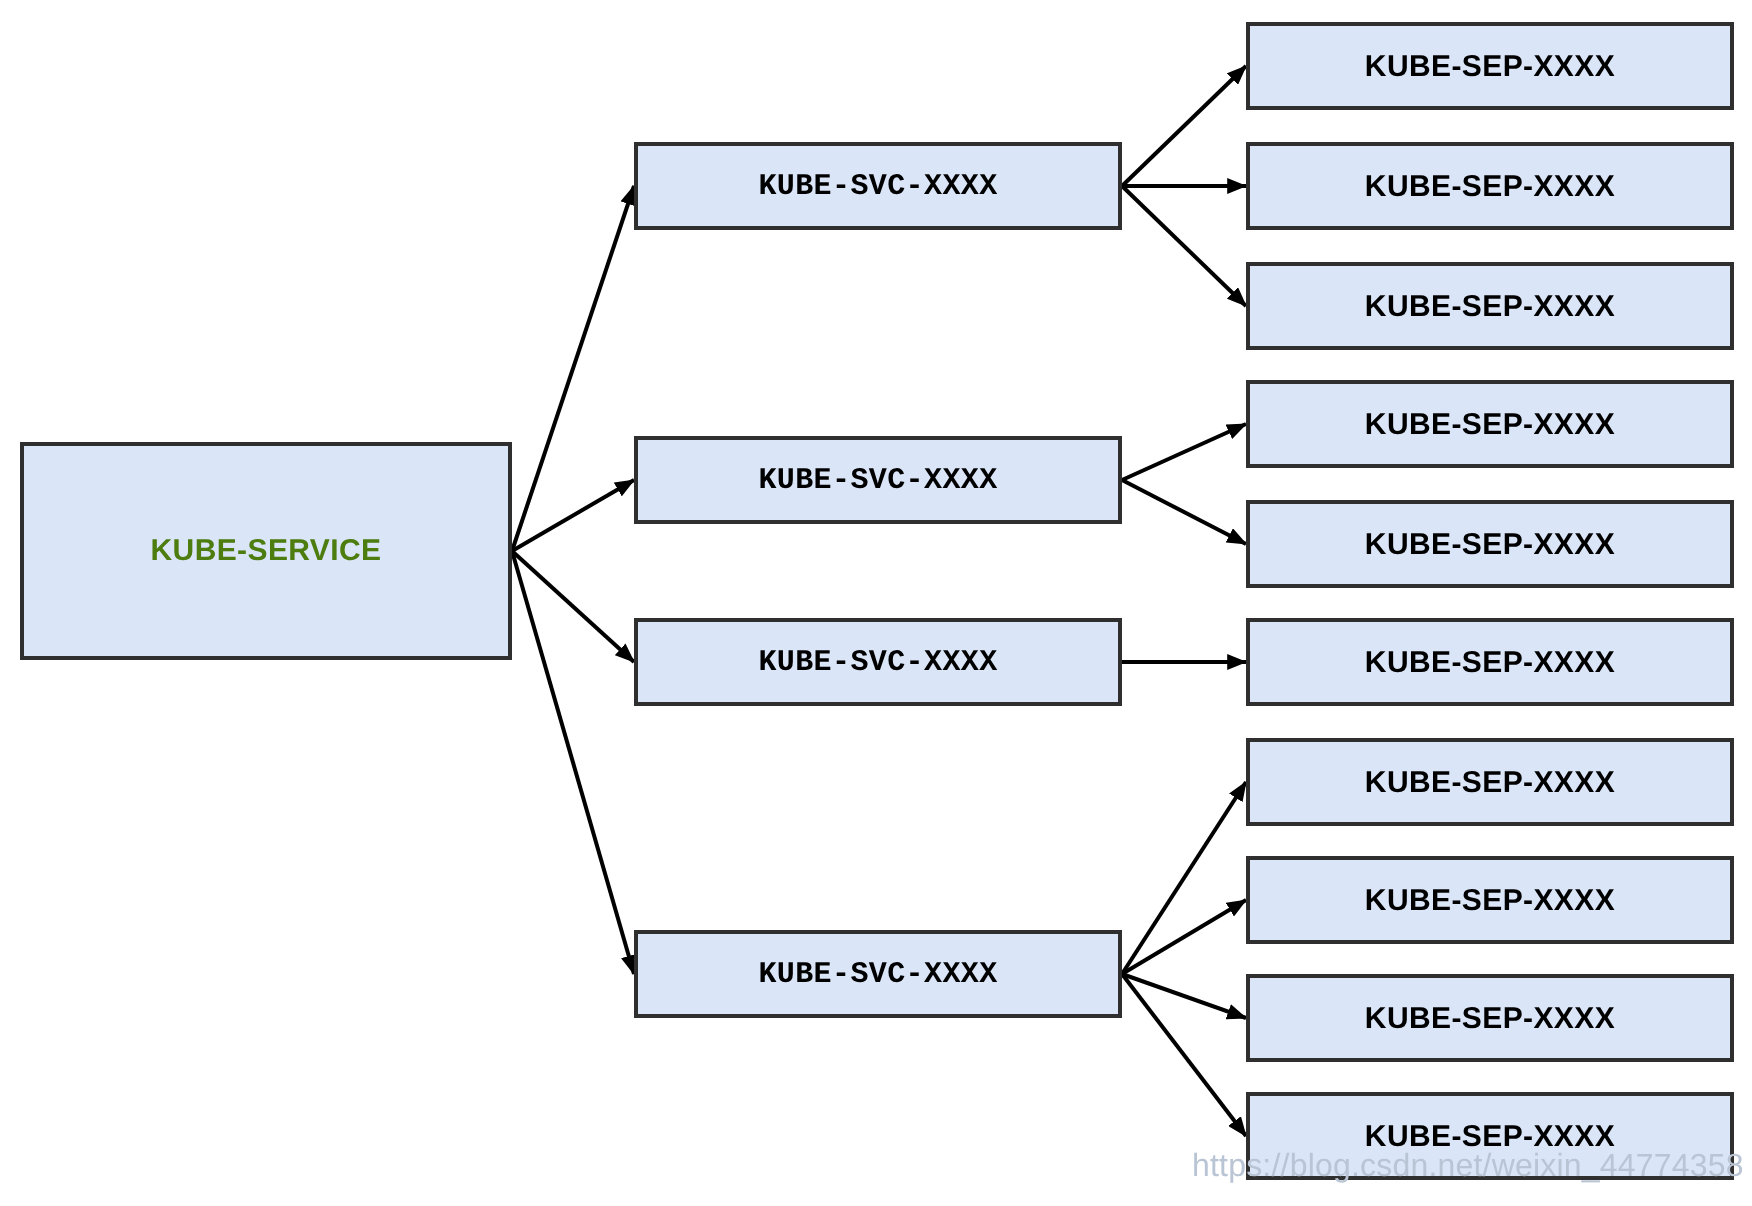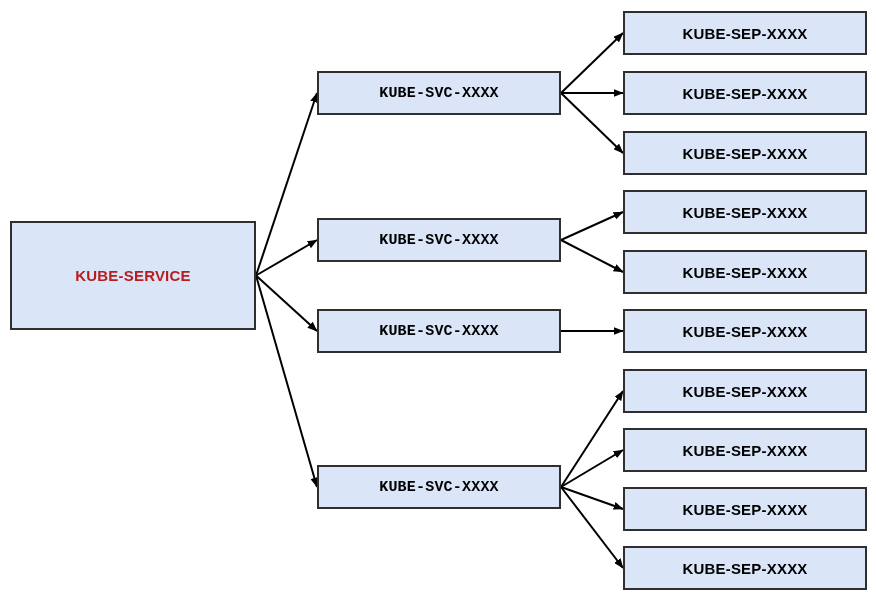--- a/index.html
+++ b/index.html
@@ -84,21 +84,21 @@
         <line x1="561" y1="331" x2="623" y2="331" stroke="#000000" stroke-width="2" marker-end="url(#arrowhead)"></line>
         <line x1="561" y1="487" x2="623" y2="391" stroke="#000000" stroke-width="2" marker-end="url(#arrowhead)"></line>
         <line x1="561" y1="487" x2="623" y2="450" stroke="#000000" stroke-width="2" marker-end="url(#arrowhead)"></line>
         <line x1="561" y1="487" x2="623" y2="509" stroke="#000000" stroke-width="2" marker-end="url(#arrowhead)"></line>
         <line x1="561" y1="487" x2="623" y2="568" stroke="#000000" stroke-width="2" marker-end="url(#arrowhead)"></line>
       </g>
   </svg>
 
   <div id="nodes">
       <div class="node node-root" style="left: 10px; top: 221px; width: 246px; height: 109px; background: rgb(218, 229, 248); border-color: rgb(47, 47, 47);">
-        <span class="node-label" style="color: #b91c1c;">KUBE-SERVICE</span>
+        <span class="node-label" style="color: #4d7c0f;">KUBE-SERVICE</span>
       </div>
       <div class="node node-svc" style="left: 317px; top: 71px; width: 244px; height: 44px; background: rgb(218, 229, 248); border-color: rgb(47, 47, 47);">
         <span class="node-label" style="color: rgb(0, 0, 0);">KUBE-SVC-XXXX</span>
       </div>
       <div class="node node-svc" style="left: 317px; top: 218px; width: 244px; height: 44px; background: rgb(218, 229, 248); border-color: rgb(47, 47, 47);">
         <span class="node-label" style="color: rgb(0, 0, 0);">KUBE-SVC-XXXX</span>
       </div>
       <div class="node node-svc" style="left: 317px; top: 309px; width: 244px; height: 44px; background: rgb(218, 229, 248); border-color: rgb(47, 47, 47);">
         <span class="node-label" style="color: rgb(0, 0, 0);">KUBE-SVC-XXXX</span>
       </div>
@@ -130,14 +130,15 @@
         <span class="node-label" style="color: rgb(0, 0, 0);">KUBE-SEP-XXXX</span>
       </div>
       <div class="node node-sep" style="left: 623px; top: 487px; width: 244px; height: 44px; background: rgb(218, 229, 248); border-color: rgb(47, 47, 47);">
         <span class="node-label" style="color: rgb(0, 0, 0);">KUBE-SEP-XXXX</span>
       </div>
       <div class="node node-sep" style="left: 623px; top: 546px; width: 244px; height: 44px; background: rgb(218, 229, 248); border-color: rgb(47, 47, 47);">
         <span class="node-label" style="color: rgb(0, 0, 0);">KUBE-SEP-XXXX</span>
       </div>
     </div>
 
+  <div class="watermark" style="left: 596px; top: 575px; color: rgb(185, 196, 212);">https://blog.csdn.net/weixin_44774358</div>
 
 </div>
 
 </body></html>

